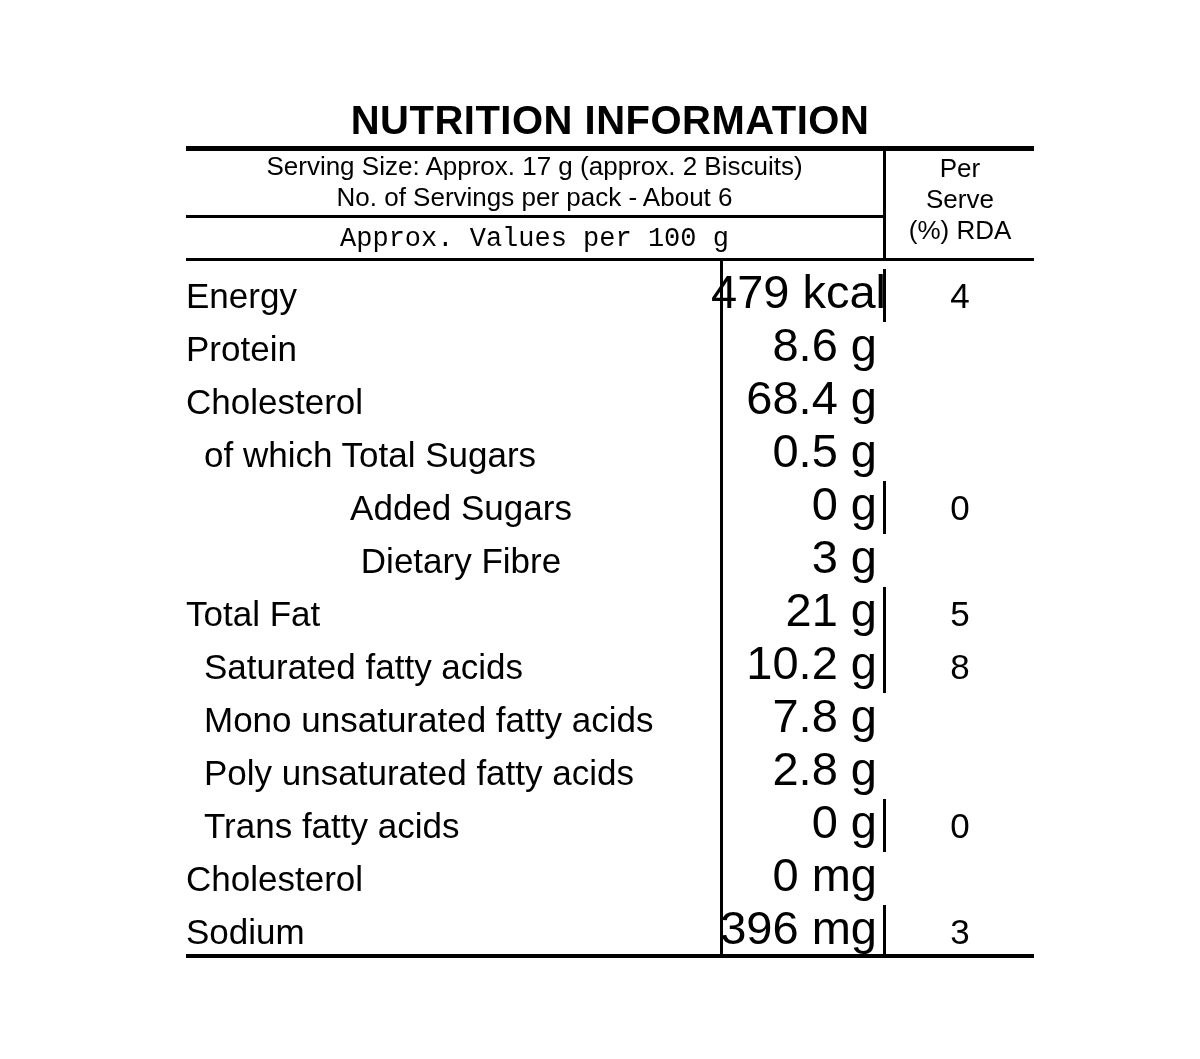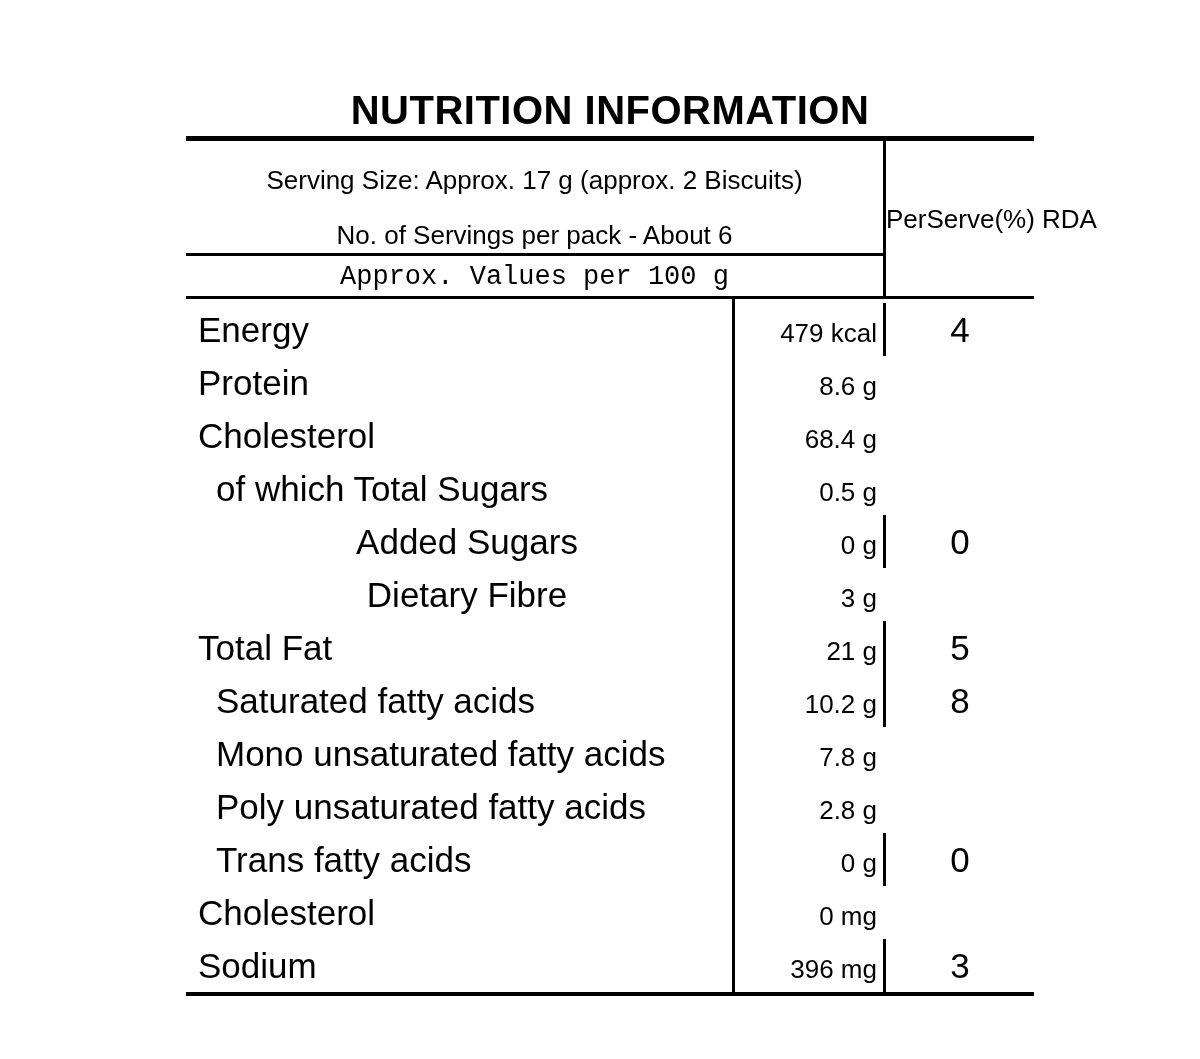--- a/index.html
+++ b/index.html
@@ -12,21 +12,21 @@
     height: 1059px;
     font-family: "Liberation Sans", sans-serif;
     color: #000000;
     position: relative;
     overflow: hidden;
   }
 
   .panel {
     position: absolute;
     left: 186px;
-    top: 86px;
+    top: 96px;
     width: 848px;
   }
 
   .title {
     text-align: center;
     font-size: 40px;
     font-weight: 700;
     letter-spacing: 0.5px;
     line-height: 48px;
     padding-bottom: 2px;
@@ -49,31 +49,30 @@
   }
   .header-left {
     flex: 1 1 auto;
     min-width: 0;
   }
   .header-right {
     width: 148px;
     flex: 0 0 148px;
     border-left: 3px solid #000;
     display: flex;
-    flex-direction: row;
+    flex-direction: column;
     align-items: center;
     justify-content: flex-start;
     padding-top: 2px;
   }
   .serving-line {
     text-align: center;
     font-size: 26px;
     line-height: 31px;
     white-space: nowrap;
-    margin-top: 24px;
   }
   .sep-line {
     border-top: 3px solid #000;
     margin-top: 2px;
   }
   .per100 {
     text-align: center;
     font-size: 27px;
     line-height: 38px;
     padding-top: 2px;
@@ -106,39 +105,38 @@
     padding-left: 18px;
   }
   .cell-name.indent2 {
     padding-left: 25px;
     text-align: center;
   }
   .cell-value {
     width: 166px;
     flex: 0 0 166px;
     text-align: right;
-    font-size: 26px;
+    font-size: 47px;
     line-height: 53px;
     white-space: nowrap;
     padding-right: 6px;
   }
   .cell-rda {
     width: 148px;
     flex: 0 0 148px;
     border-left: 3px solid #000;
     text-align: center;
     font-size: 35px;
     line-height: 53px;
     white-space: nowrap;
   }
 
   
   .rows-wrap {
     position: relative;
-    margin-left: 12px;
   }
   .vline-mid {
     position: absolute;
     top: 0;
     bottom: 0;
     left: 534px;
     width: 3px;
     background: #000;
   }
 </style>

